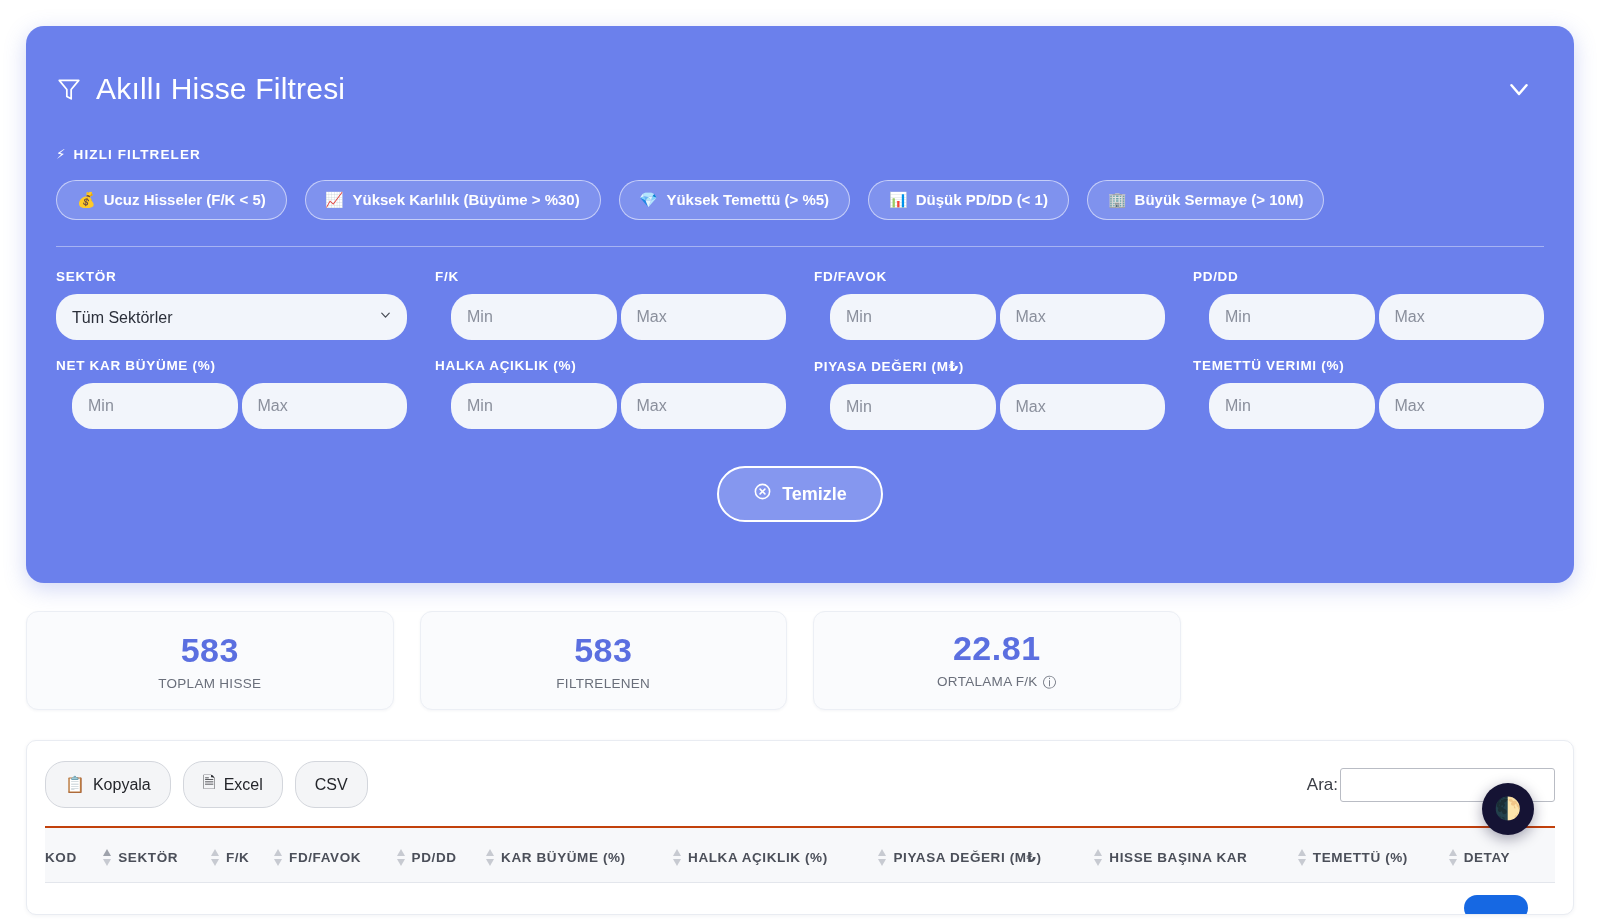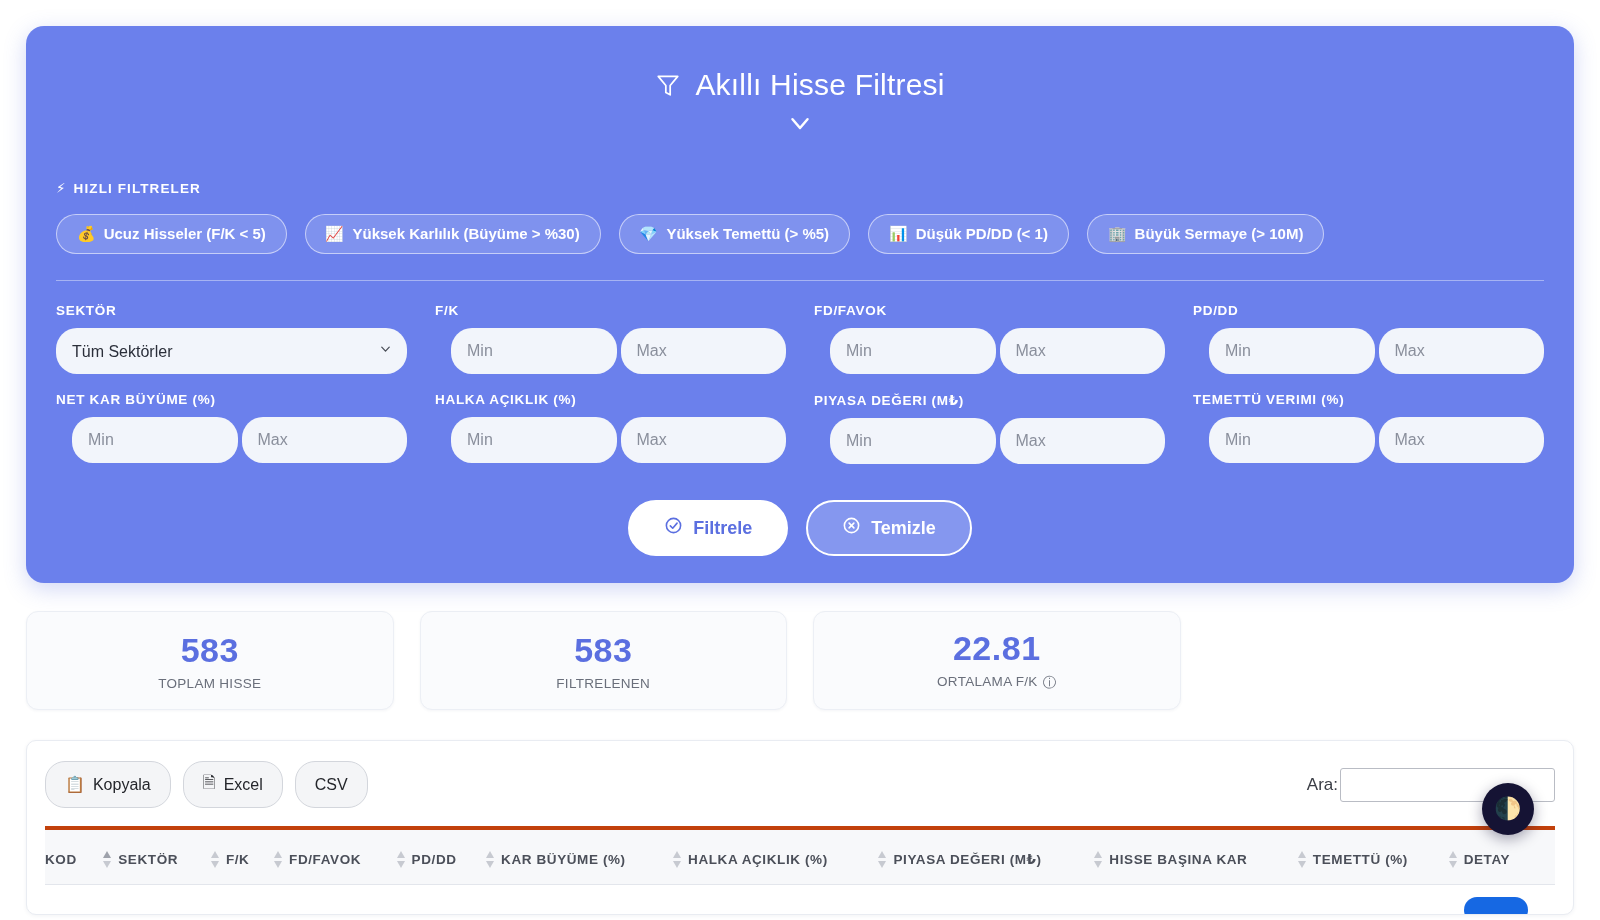--- a/index.html
+++ b/index.html
@@ -30,21 +30,20 @@
     position: relative;
     width: 1548px;
     height: 557px;
   }
 
   .panel-head {
     display: flex;
     align-items: center;
     justify-content: space-between;
     padding: 12px 0 0 0;
-    flex-direction: column;
   }
   .panel-title {
     display: flex;
     align-items: center;
     gap: 14px;
     color: #ffffff;
     font-size: 30px;
     font-weight: 400;
     letter-spacing: .2px;
   }
@@ -242,21 +241,21 @@
   table { width: 100%; border-collapse: collapse; }
   thead th {
     background: #f7f8fa;
     color: #4b4f59;
     font-size: 13.5px;
     font-weight: bold;
     letter-spacing: .6px;
     text-align: left;
     padding: 20px 6px 14px 0;
     vertical-align: bottom;
-    border-top: 4px solid #c2410c;
+    border-top: 2px solid #c2410c;
     border-bottom: 1px solid #e3e6ec;
     position: relative;
   }
   thead th .th-inner { display: block; padding-right: 22px; line-height: 1.45; }
   .sort-ico {
     position: absolute;
     right: 6px;
     bottom: 15px;
     width: 9px;
     height: 18px;
@@ -409,29 +408,20 @@
         <div>
           <div class="field-label">TEMETTÜ VERIMI (%)</div>
           <div class="inputs-row">
             <input type="text" class="txt" placeholder="Min" style="">
             <input type="text" class="txt" placeholder="Max" style="">
           </div>
         </div>
       </div>
 
     <div class="actions">
-      <button class="btn btn-primary">
-        <span>
-          <svg width="19" height="19" viewBox="0 0 24 24" fill="none" stroke="#5b6fe0" stroke-width="2" stroke-linecap="round" stroke-linejoin="round">
-            <circle cx="12" cy="12" r="9"></circle>
-              <polyline points="8 12.5 11 15.5 16.5 9"></polyline>
-          </svg>
-        </span>
-        <span>Filtrele</span>
-      </button>
       <button class="btn btn-ghost">
         <span>
           <svg width="19" height="19" viewBox="0 0 24 24" fill="none" stroke="#ffffff" stroke-width="2" stroke-linecap="round" stroke-linejoin="round">
             <circle cx="12" cy="12" r="9"></circle>
               <line x1="9" y1="9" x2="15" y2="15"></line>
               <line x1="15" y1="9" x2="9" y2="15"></line>
           </svg>
         </span>
         <span>Temizle</span>
       </button>

